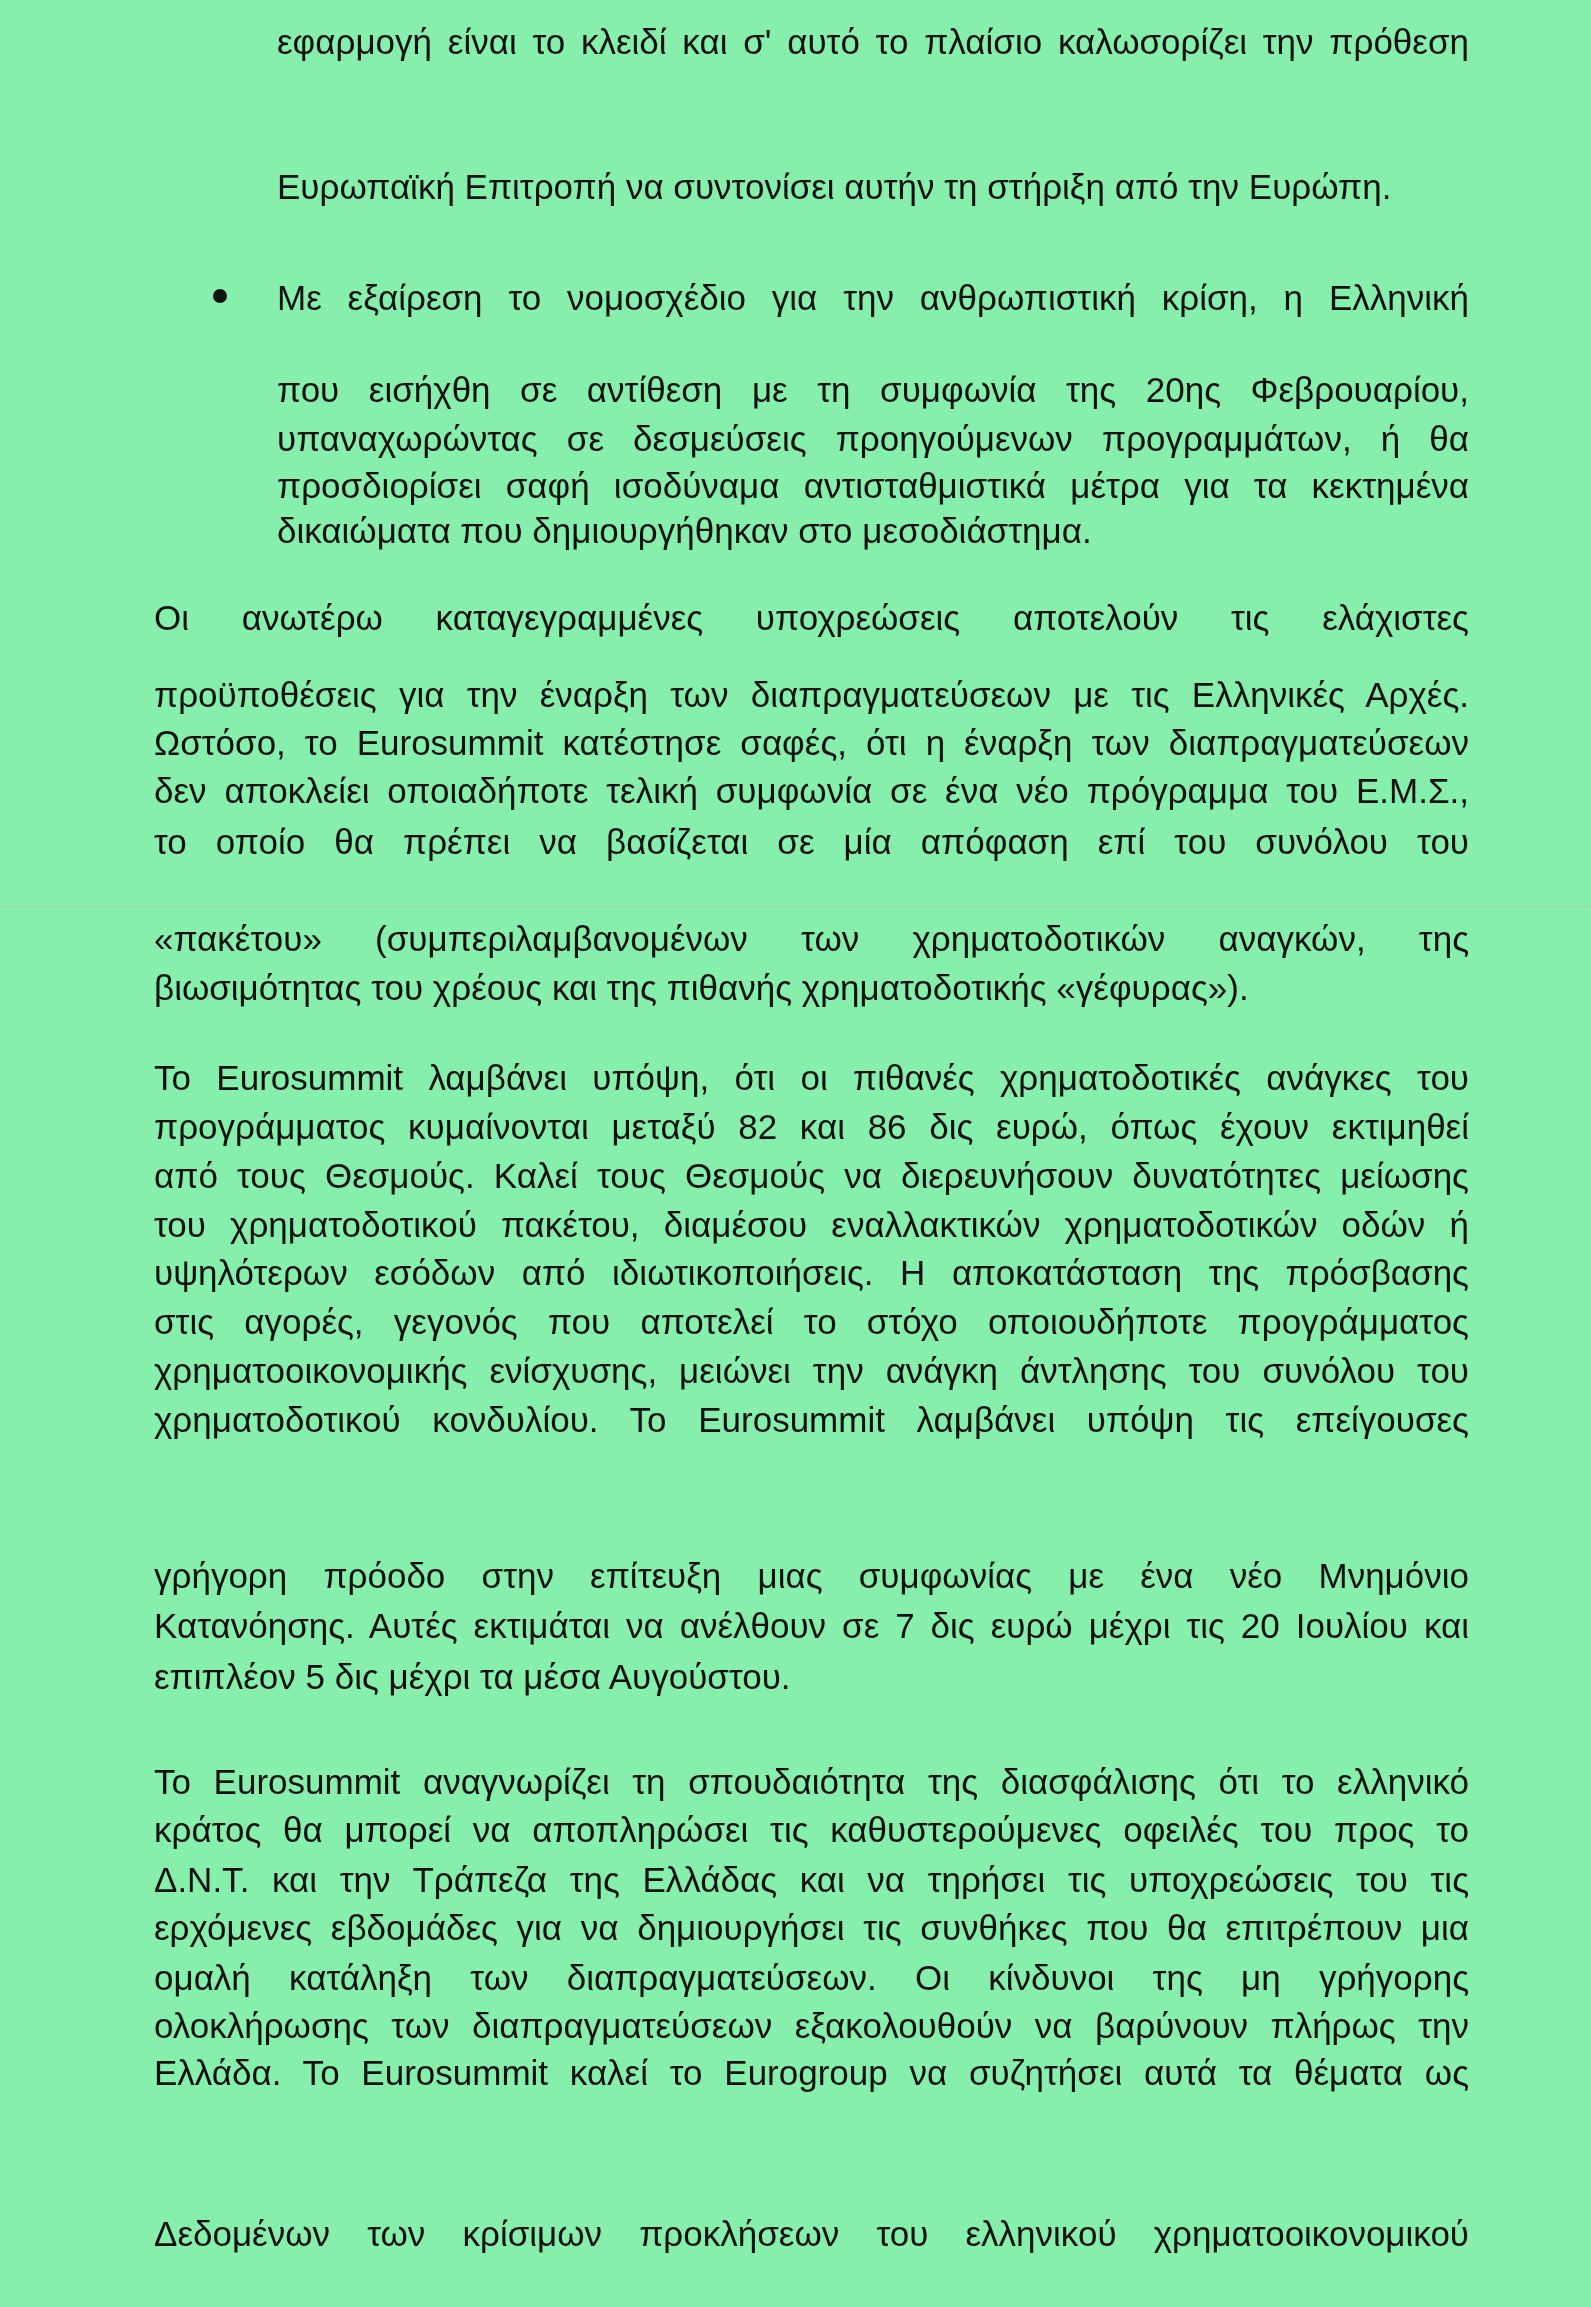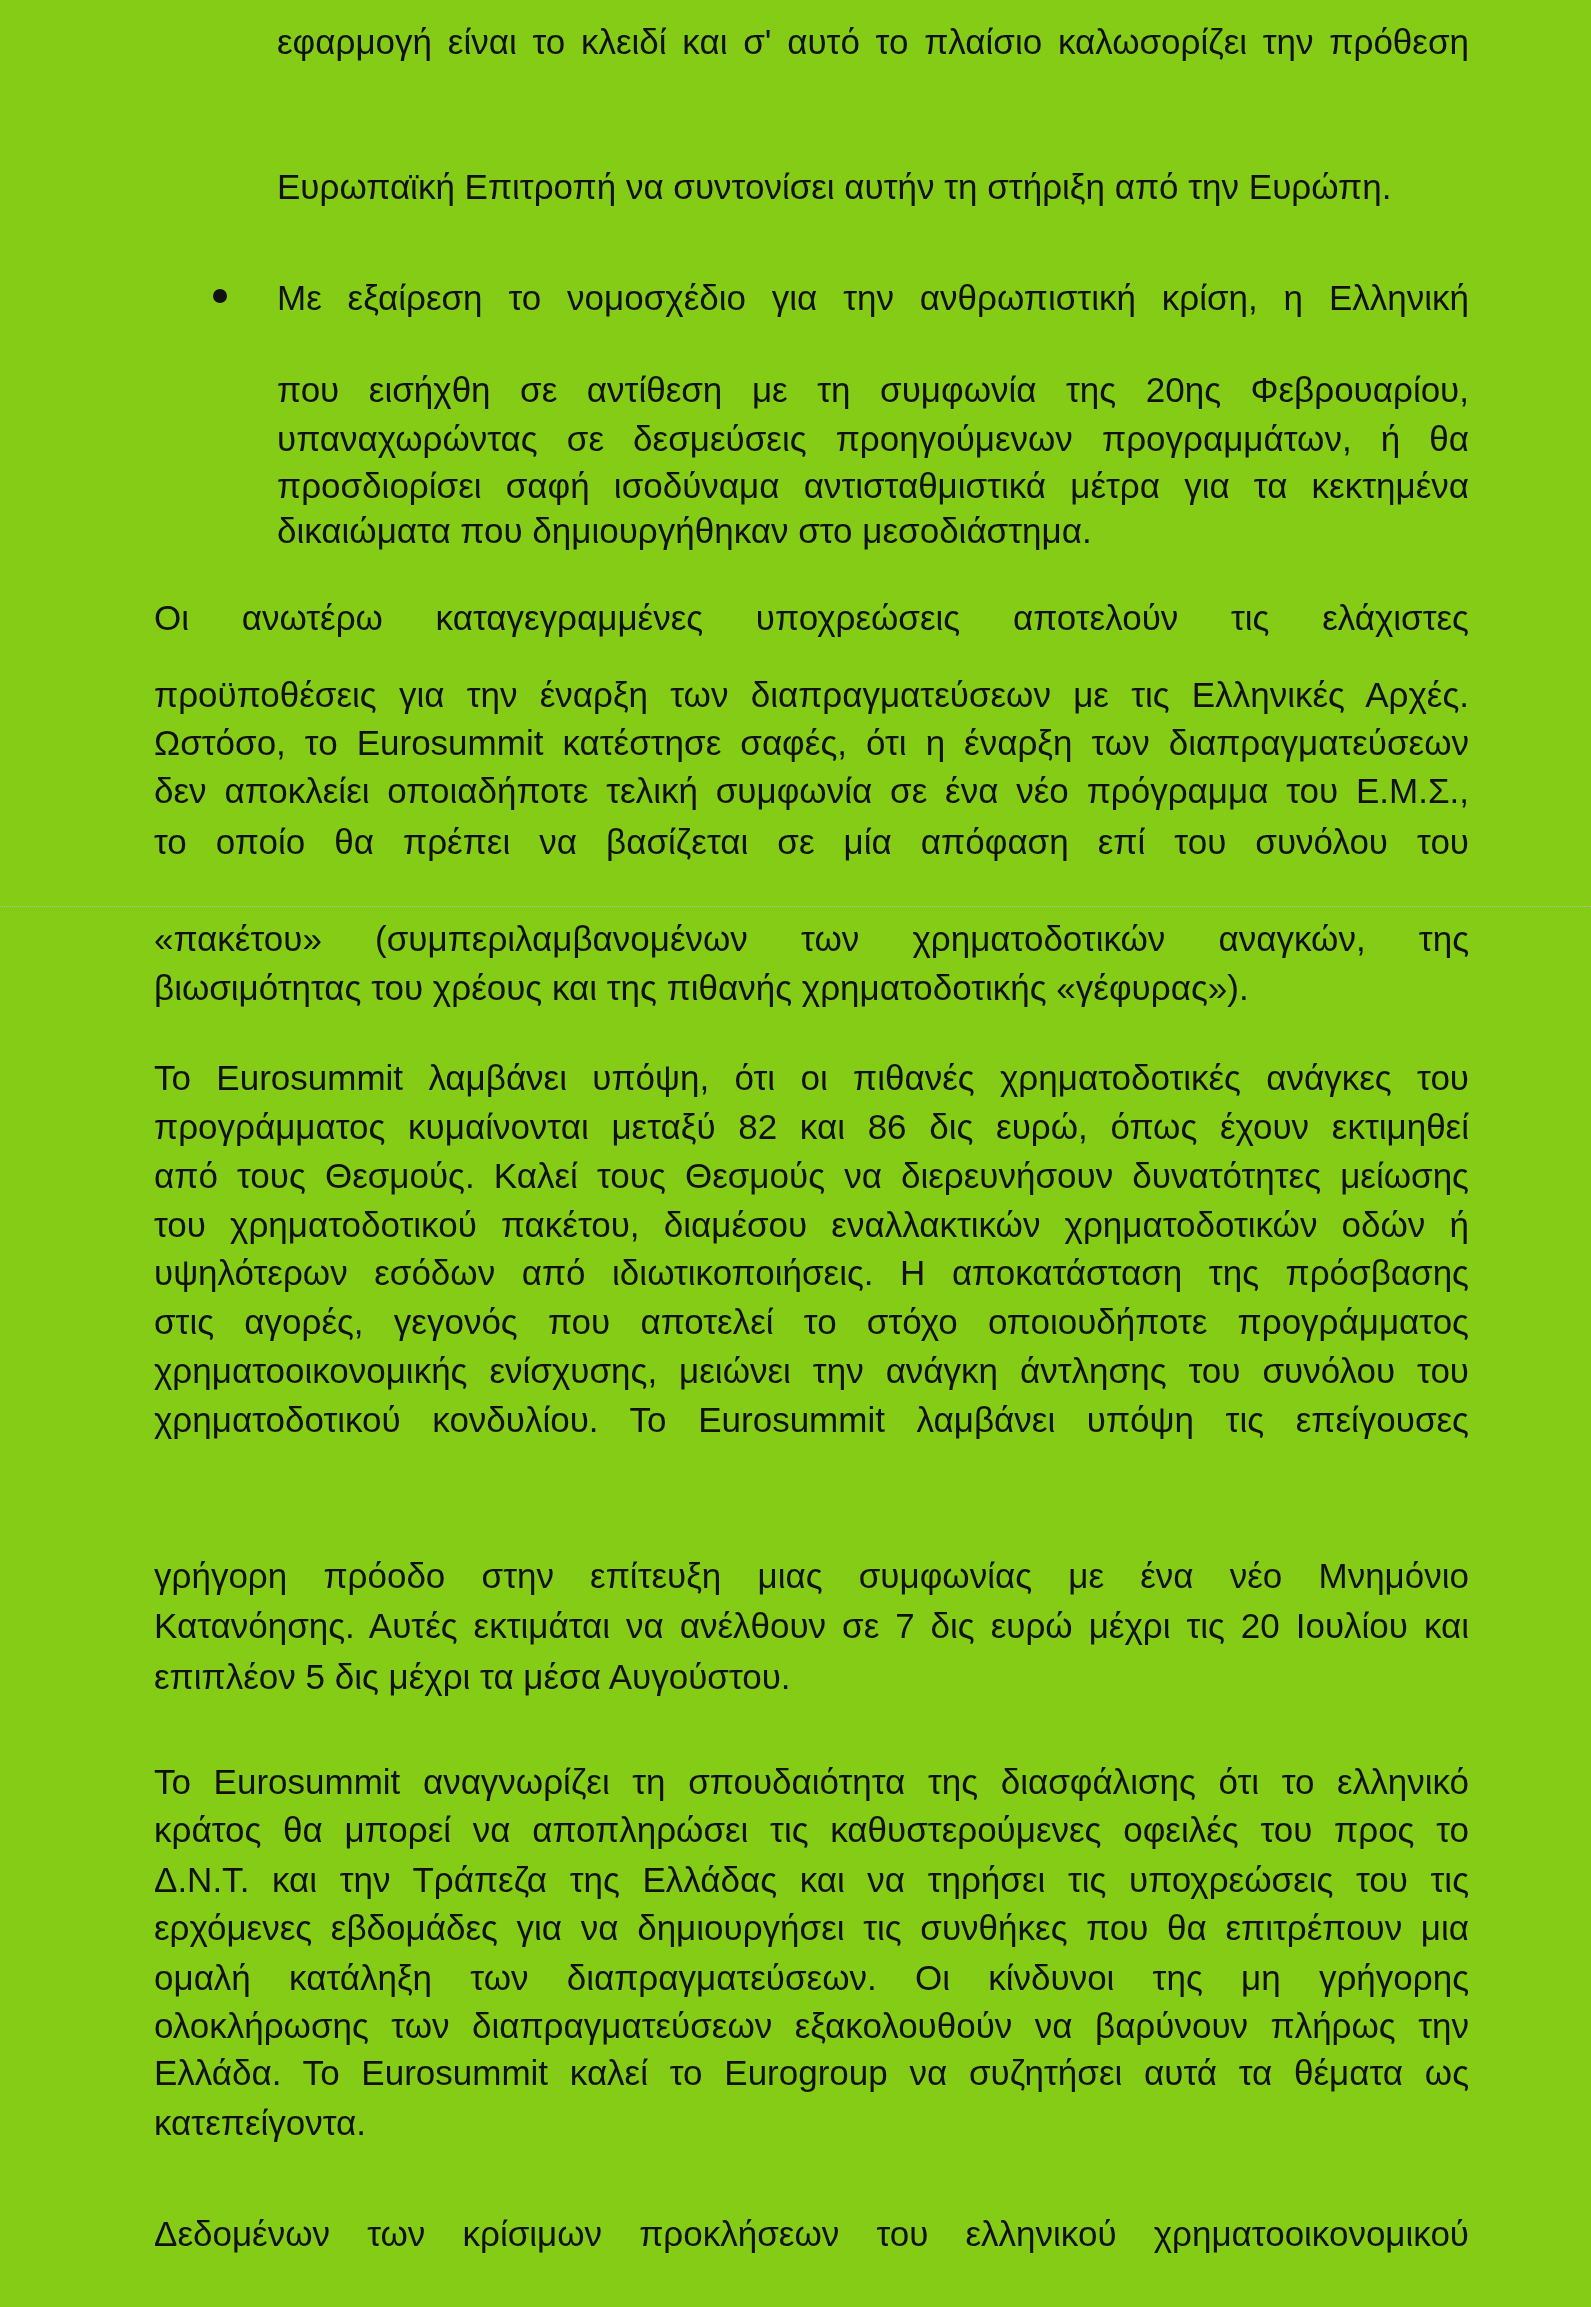--- a/index.html
+++ b/index.html
@@ -1,19 +1,19 @@
 <!DOCTYPE html>
 <html style="font-size:12.6px"><head>
 <meta charset="utf-8">
 <style>
   html, body { margin: 0; padding: 0; background: #ffffff; }
   body { width: 1591px; height: 2307px; position: relative; overflow: hidden; }
   .page {
     position: absolute; left: 0; top: 0; width: 1591px; height: 2307px;
-    background: #84cc16; color: #111111;
+    background: #86efac; color: #111111;
     font-family: "Liberation Sans", "DejaVu Sans", sans-serif;
   }
   .line {
     position: absolute;
     height: 50px;
     font-size: 35px;
     line-height: 50px;
     white-space: nowrap;
     text-align: justify;
     text-align-last: justify;
@@ -67,18 +67,17 @@
   <div class="line body" style="top:1601px">Κατανόησης. Αυτές εκτιμάται να ανέλθουν σε 7 δις ευρώ μέχρι τις 20 Ιουλίου και</div>
   <div class="line body last" style="top:1652px">επιπλέον 5 δις μέχρι τα μέσα Αυγούστου.</div>
 
   <div class="line body" style="top:1757px">Το Eurosummit αναγνωρίζει τη σπουδαιότητα  της διασφάλισης ότι το ελληνικό</div>
   <div class="line body" style="top:1805px">κράτος θα μπορεί να αποπληρώσει τις καθυστερούμενες οφειλές του προς το</div>
   <div class="line body" style="top:1855px">Δ.Ν.Τ. και την Τράπεζα της Ελλάδας και να τηρήσει τις υποχρεώσεις του τις</div>
   <div class="line body" style="top:1903px">ερχόμενες εβδομάδες για να δημιουργήσει τις συνθήκες που θα επιτρέπουν μια</div>
   <div class="line body" style="top:1953px">ομαλή κατάληξη των διαπραγματεύσεων. Οι κίνδυνοι της μη γρήγορης</div>
   <div class="line body" style="top:2001px">ολοκλήρωσης των διαπραγματεύσεων εξακολουθούν να βαρύνουν πλήρως την</div>
   <div class="line body" style="top:2048px">Ελλάδα. Το Eurosummit καλεί το Eurogroup  να συζητήσει αυτά τα θέματα ως</div>
-  <div class="line body last" style="top:2098px">κατεπείγοντα.</div>
 
   <div class="line body" style="top:2209px">Δεδομένων των κρίσιμων προκλήσεων του ελληνικού χρηματοοικονομικού</div>
 
 </div>
 
 
 </body></html>

